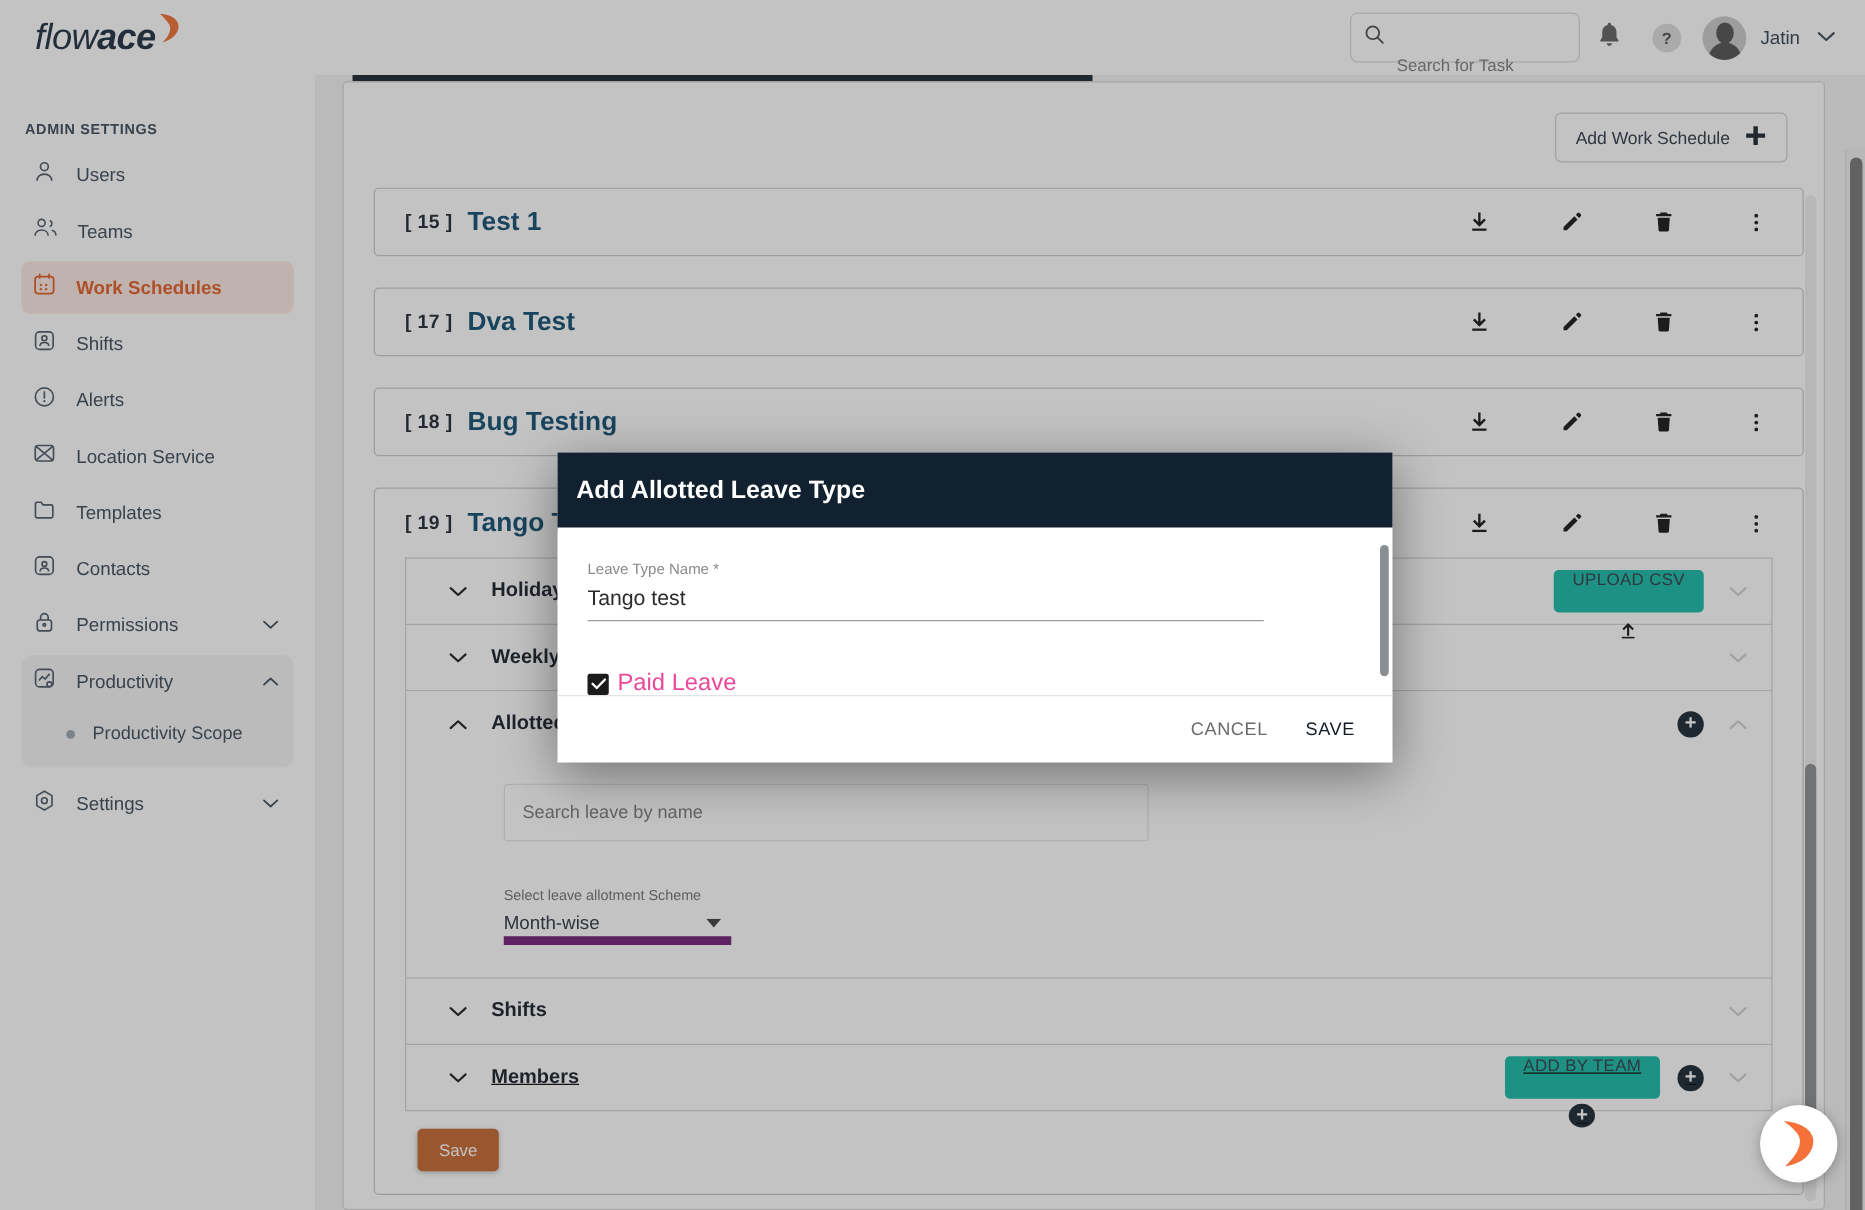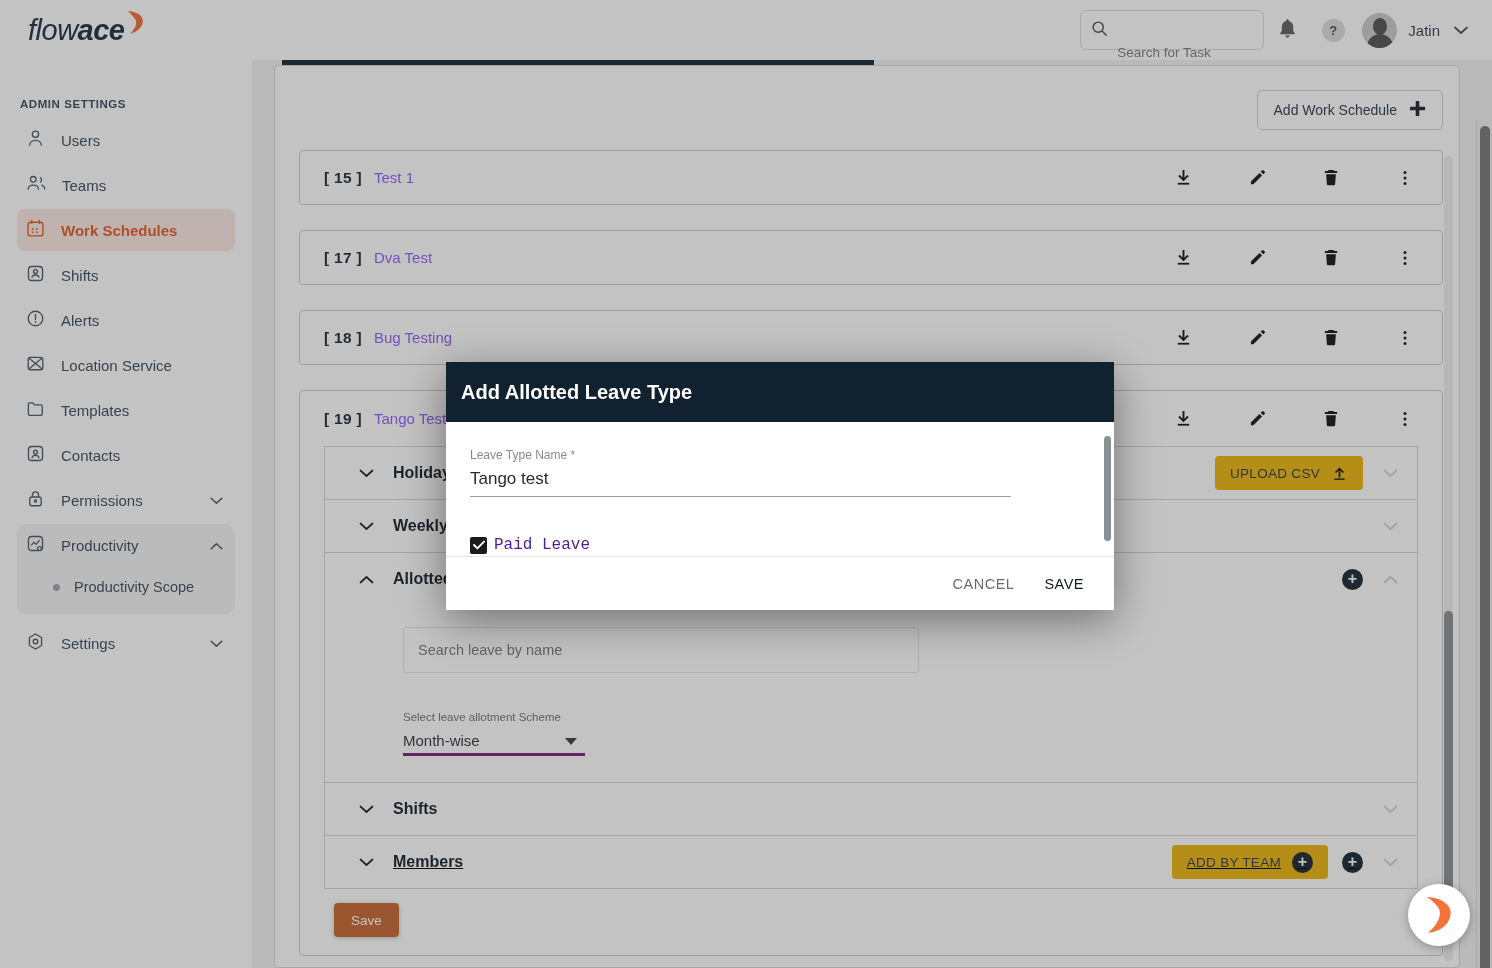--- a/index.html
+++ b/index.html
@@ -106,81 +106,81 @@
   }
   #card {
     position: absolute; top: 5px; left: 22px; right: 32px; bottom: 0;
     background: #ffffff; border: 1px solid #d5d5d5;
     border-radius: 4px;
   }
   #card-header {
     height: 84px; position: relative; border-bottom: 0;
   }
   #add-ws-btn {
-    position: absolute; right: 16px; top: 24px;
+    position: absolute; right: 29px; top: 24px;
     height: 40px; padding: 0 16px; border: 1px solid #cfcfcf; border-radius: 5px;
     background: #ffffff; display: flex; align-items: center; gap: 12px;
     font-size: 14px; color: #2b3642; cursor: pointer;
   }
   .plus-glyph { font-size: 19px; font-weight: 700; line-height: 1; color:#16202b; }
 
   #rows-area {
     position: absolute; top: 84px; left: 0; right: 0; bottom: 0;
     padding: 0 16px 0 24px; overflow: hidden;
   }
 
   .sched-row {
     border: 1px solid #c9c9c9; border-radius: 4px; background: #ffffff;
     height: 55px; display: flex; align-items: center; padding: 0 0 0 24px;
     margin-bottom: 25px; position: relative;
   }
   .sched-id { font-size: 15.5px; font-weight: 700; color: #1d2530; letter-spacing:0.3px; }
-  .sched-title { font-size: 15px; font-weight: 400; color: #8b5cf6; margin-left: 12px; }
+  .sched-title { font-size: 21px; font-weight: 700; color: #0c4a6e; margin-left: 12px; }
   .row-actions { margin-left: auto; display: flex; align-items: center; }
   .act-btn { width: 74px; display: flex; align-items: center; justify-content: center; cursor: pointer; }
 
   
   #expanded-row {
     border: 1px solid #c9c9c9; border-radius: 4px; background: #ffffff;
     padding: 0; position: relative;
   }
   #expanded-head { height: 55px; display: flex; align-items: center; padding-left: 24px; }
   #expanded-body { padding: 0 24px 0 24px; }
 
   .acc-item { border: 1px solid #d3d3d3; border-top: 1px solid #d3d3d3; background:#fff; }
   .acc-head {
     height: 52px; display: flex; align-items: center; gap: 0; padding: 0 14px 0 34px;
     position: relative; cursor: pointer;
   }
   .acc-caret { width: 26px; display:flex; align-items:center; }
   .acc-title { font-size: 16px; font-weight: 700; color: #131b25; margin-left: 8px; }
   .acc-right { margin-left: auto; display: flex; align-items: center; gap: 14px; }
   .ghost-btn {
-    height: 34px; padding: 0 15px; border-radius: 4px; background: #eab308;
-    display: flex; align-items: center; gap: 11px; cursor: pointer;
-    font-size: 13.5px; color: #2b3642; letter-spacing: .3px;
+    height: 34px; padding: 0 15px; border-radius: 4px; background: #14b8a6;
+    display: flex; align-items: center; gap: 23px; cursor: pointer;
+    font-size: 13.5px; color: #2b3642; letter-spacing: .3px; flex-direction: column;
   }
   .circ-plus {
     width: 21px; height: 21px; border-radius: 50%; background: #12212f;
     color: #fff; font-size: 16px; line-height: 19px; text-align: center; font-weight: 700;
     cursor: pointer;
   }
   .acc-chev-right { width: 26px; display: flex; justify-content: center; }
 
   .acc-body { padding: 22px 0 26px 78px; }
   #leave-search {
     width: 516px; height: 46px; border: 1px solid #e4e4e4; border-radius: 3px;
     background: #fff; padding: 0 14px; font-size: 14.5px; color: #6f6f6f;
     font-family: "Liberation Sans", sans-serif; outline: none;
   }
   #leave-search::placeholder { color: #777; }
   #scheme-wrap { margin-top: 38px; width: 182px; }
   #scheme-label { font-size: 11.5px; color: #6f6f6f; }
   #scheme-select {
-    margin-top: 5px; border-bottom: 3px solid #701a75; height: 28px;
+    margin-top: 5px; border-bottom: 7px solid #701a75; height: 28px;
     display: flex; align-items: center; position: relative;
   }
   #scheme-value { font-size: 15px; color: #2a333d; }
   #scheme-caret { position: absolute; right: 8px; }
 
   #save-btn {
     margin: 14px 0 18px 10px; height: 34px; width: 65px; border: none; border-radius: 4px;
     background: #c4642c; color: #fff; font-size: 13.5px; cursor: pointer;
     font-family: "Liberation Sans", sans-serif;
     box-shadow: 0 1px 4px rgba(0,0,0,.25);
@@ -233,21 +233,21 @@
   #lt-input {
     display: block; margin-top: 7px; width: 541px; border: none; border-bottom: 1px solid #9d9d9d;
     font-size: 17px; color: #2b2b2b; padding-bottom: 7px; outline: none;
     font-family: "Liberation Sans", sans-serif; background: transparent;
   }
   #paid-row { display: flex; align-items: center; gap: 7px; margin-top: 39px; }
   #paid-box {
     width: 17px; height: 17px; background: #1b1b1b; border-radius: 2px;
     display: flex; align-items: center; justify-content: center;
   }
-  #paid-label { font-size: 16px; color: #4c1d95; font-family: Liberation Mono, monospace; }
+  #paid-label { font-size: 19px; color: #ec4899; }
   #modal-scroll-track {
     position: absolute; right: 3px; top: 8px; bottom: 8px; width: 7px; background: #ffffff;
   }
   #modal-scroll-thumb {
     position: absolute; right: 3px; top: 14px; width: 7px; height: 105px;
     background: #8a8f94; border-radius: 4px;
   }
   #modal-footer {
     height: 54px; border-top: 1px solid #e2e2e2; display: flex; align-items: center;
     justify-content: flex-end; gap: 30px; padding-right: 30px;

